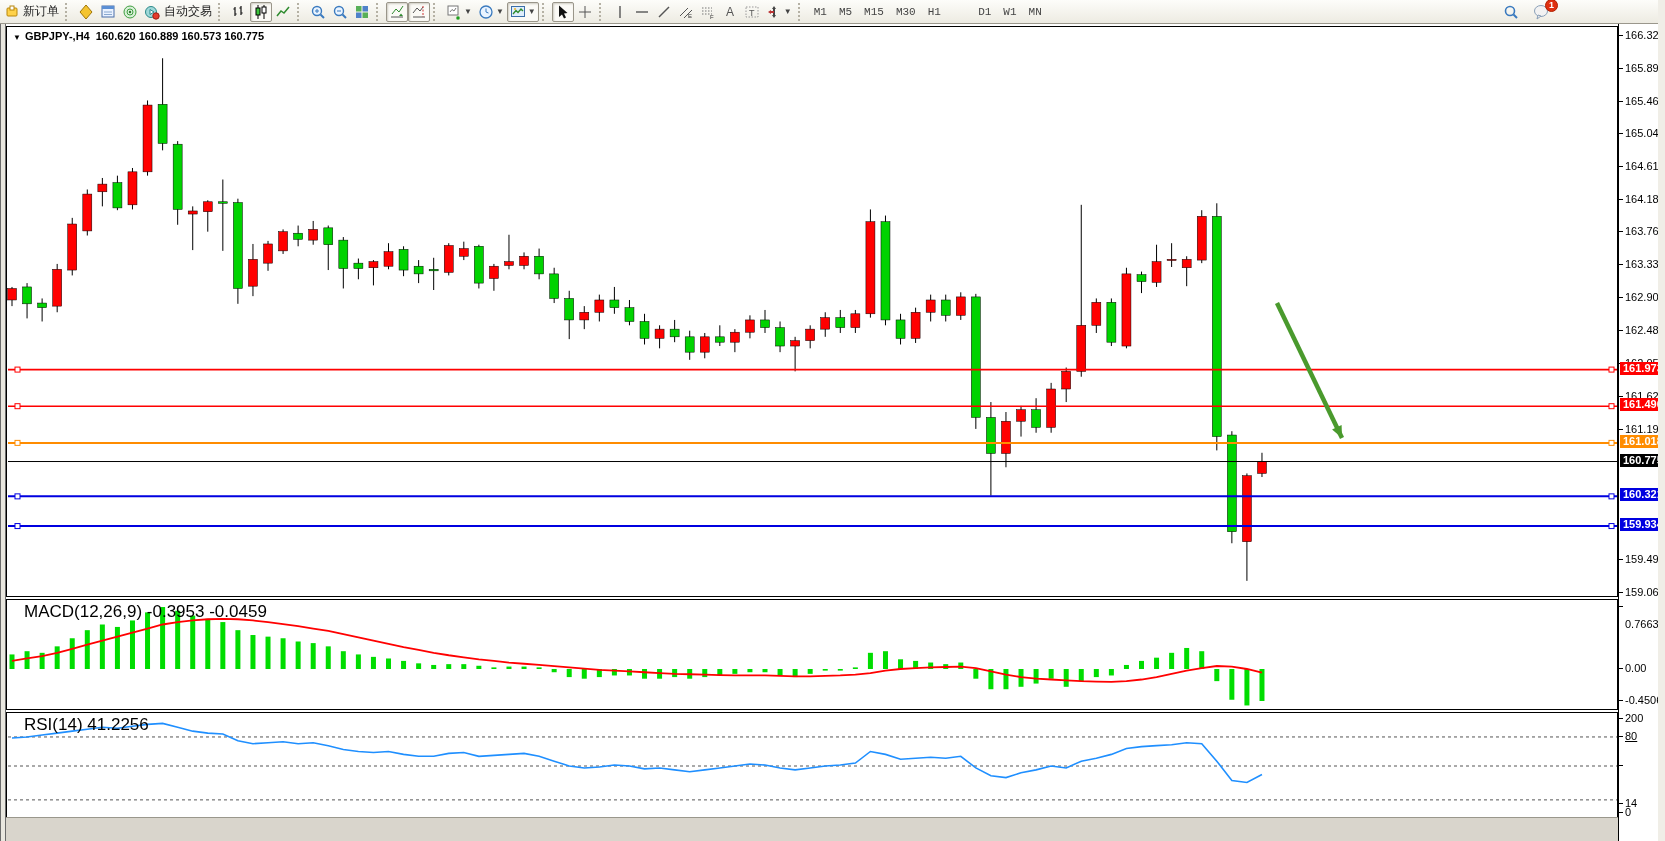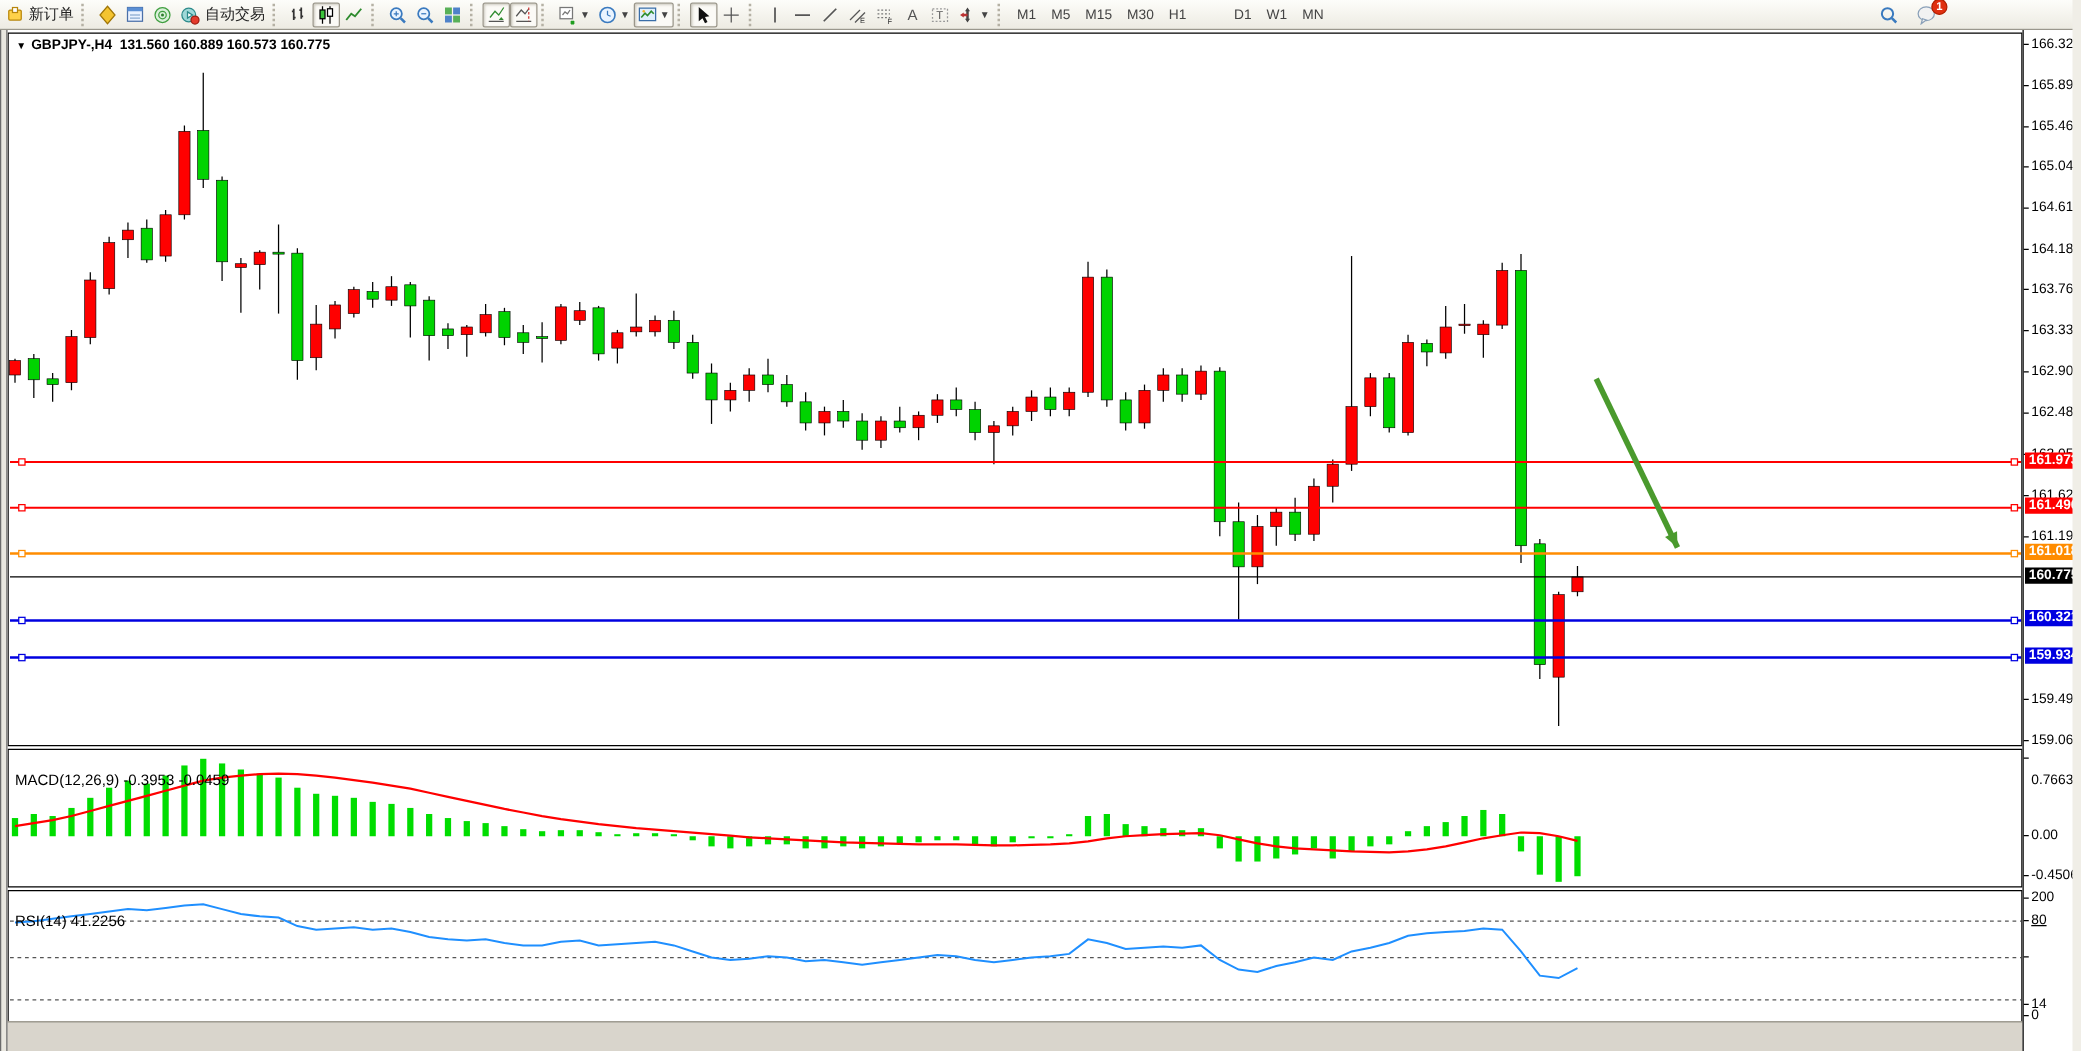--- a/index.html
+++ b/index.html
@@ -9,38 +9,38 @@
   #toolbar{position:absolute;left:0;top:0;width:1665px;height:24px;
            background:linear-gradient(#fdfdfa,#edebe2);border-bottom:1px solid #9a978c;
            display:flex;align-items:center;padding:0 2px;box-sizing:border-box;font-size:12px;color:#222;}
   .grip{width:5px;height:18px;margin:0 3px;border-left:2px dotted #b5b1a4;}
   .tbtn{height:20px;min-width:22px;display:flex;align-items:center;justify-content:center;
         border:1px solid transparent;border-radius:2px;padding:0 2px;box-sizing:border-box;cursor:default;}
   .tbtn.pressed{background:#fbfaf6;border-color:#9a968a;box-shadow:inset 1px 1px 2px #cfccc2;}
   .tbtn .lbl{margin-left:4px;font-size:12px;}
   .caret{font-size:8px;color:#444;margin-left:2px;}
   .tf{height:18px;padding:0 5px;font-size:11px;color:#444;display:flex;align-items:center;
-      border:1px solid transparent;border-radius:2px;}
+      border:1px solid transparent;border-radius:2px;font-family:Liberation Mono, monospace;}
   .tf.active{background:#fbfaf6;border-color:#9a968a;box-shadow:inset 1px 1px 2px #cfccc2;color:#000;margin-top:44px;}
   #tb-right{margin-left:auto;display:flex;align-items:center;margin-right:110px;}
   .badge{position:absolute;right:-6px;top:-4px;width:11px;height:11px;border-radius:50%;
          background:#e03010;color:#fff;font-size:9px;font-weight:bold;display:flex;
          align-items:center;justify-content:center;border:1px solid #b02000;}
   
   #chart-area{position:absolute;left:0;top:24px;width:1665px;height:817px;background:#fff;}
   #left-gutter{position:absolute;left:0;top:0;width:6px;height:817px;background:#e9e7df;
                border-left:1px solid #6b6b6b;border-right:1px solid #6b6b6b;box-sizing:border-box;z-index:6;}
   .panel{position:absolute;left:6px;width:1612px;box-sizing:border-box;border:1px solid #000;background:#fff;}
   #main-panel{top:2px;height:571px;}
   #macd-panel{top:575px;height:111px;}
   #rsi-panel{top:688px;height:106px;}
   .panel svg{position:absolute;left:0;top:0;}
   #chart-title{position:absolute;left:6px;top:3px;font-size:11px;font-weight:bold;color:#000;z-index:3;}
   #chart-title .dd{font-size:8px;margin-right:4px;}
-  .ind-label{position:absolute;left:5px;top:2px;font-size:12px;color:#000;z-index:3;margin-top:15px;}
+  .ind-label{position:absolute;left:17px;top:2px;font-size:17px;color:#000;z-index:3;}
   
   #price-axis{position:absolute;left:1618px;top:0px;width:47px;height:817px;background:#fff;
               border-left:1px solid #000;z-index:5;}
   #right-strip{position:absolute;left:1658px;top:0;width:7px;height:841px;background:#f0eee7;z-index:7;}
   .pa-lab{position:absolute;left:6px;font-size:11px;color:#000;transform:translateY(-6px);white-space:nowrap;}
   .pa-tick{position:absolute;left:0;width:4px;height:1px;background:#000;}
   .chip{position:absolute;left:1px;height:13px;line-height:13px;padding:0 3px;font-size:11px;font-weight:bold;
         color:#fff;transform:translateY(-7px);white-space:nowrap;z-index:6;}
   #date-axis{position:absolute;left:6px;top:794px;width:1612px;height:23px;background:#fff;
              border-top:1px solid #000;box-sizing:border-box;}
@@ -508,21 +508,21 @@
             <line x1="1" y1="499.0616399999996" x2="1610" y2="499.0616399999996" stroke="#0000e0" stroke-width="2"></line>
             <rect x="8" y="496.5616399999996" width="5" height="5" fill="#fff" stroke="#0000e0"></rect>
             <rect x="1602" y="496.5616399999996" width="5" height="5" fill="#fff" stroke="#0000e0"></rect>
           </g>
           <g>
             <line x1="1270" y1="276" x2="1335" y2="411" stroke="#4a9a2d" stroke-width="4.5"></line>
             <polygon points="1335,411 1334.6266478706177,398.00536232950355 1325.0744337948393,402.6045765141376" fill="#4a9a2d"></polygon>
           </g>
         </svg>
       <div id="chart-title">
-        <span class="dd">▼</span><span>GBPJPY-,H4</span>&nbsp;&nbsp;<span>131.560 160.889 160.573 160.775</span>
+        <span class="dd">▼</span><span>GBPJPY-,H4</span>&nbsp;&nbsp;<span>160.620 160.889 160.573 160.775</span>
       </div>
     </div>
 
     <div class="panel" id="macd-panel">
       <svg id="macd-svg" width="1610" height="109">
           <g>
             <rect x="2.5" y="54.438" width="5" height="14.561999999999998" fill="#00dd00"></rect>
             <rect x="17.560000000000002" y="51.202" width="5" height="17.798000000000002" fill="#00dd00"></rect>
             <rect x="32.620000000000005" y="52.81999999999999" width="5" height="16.180000000000007" fill="#00dd00"></rect>
             <rect x="47.68" y="46.348" width="5" height="22.652" fill="#00dd00"></rect>

